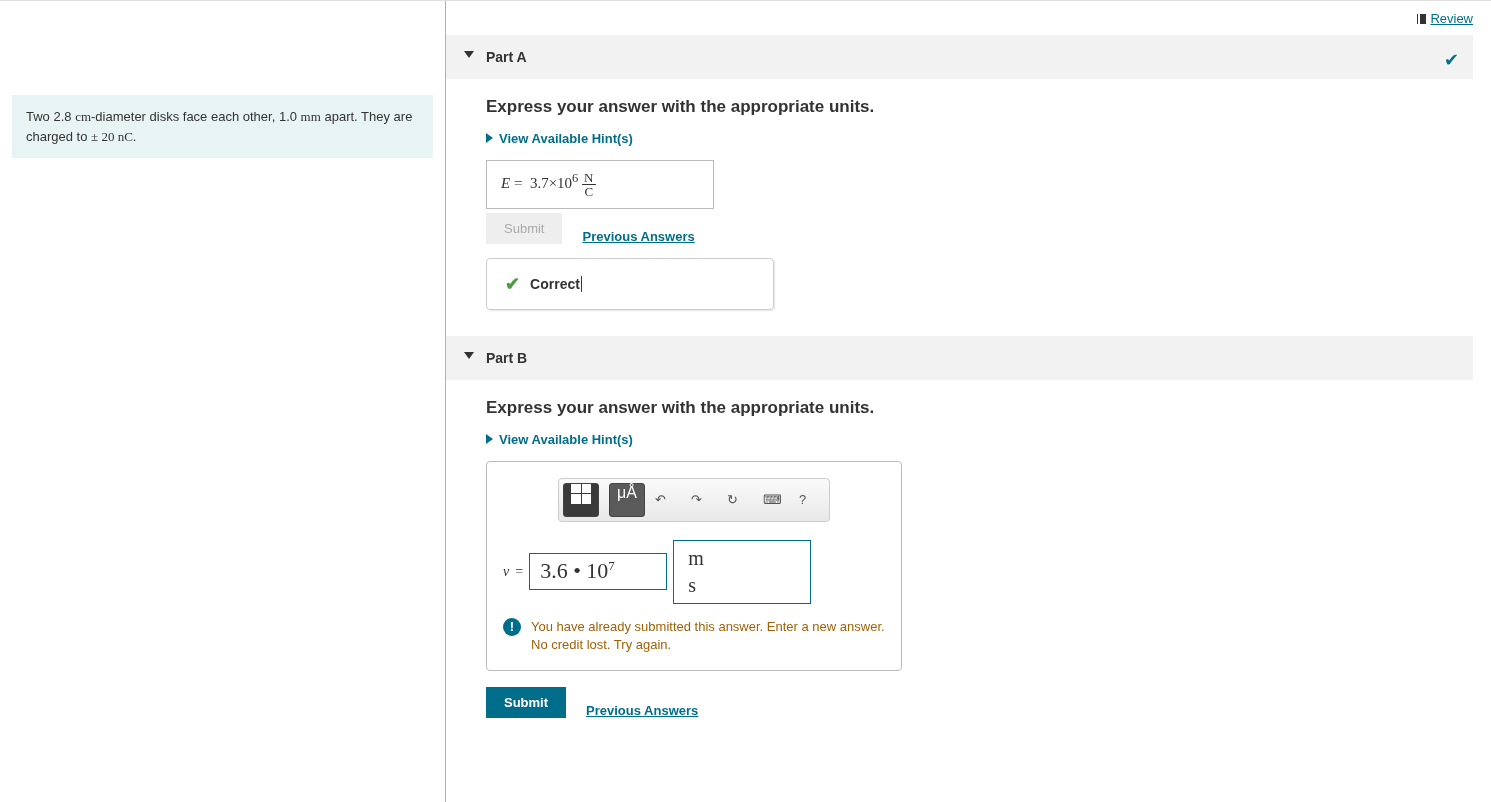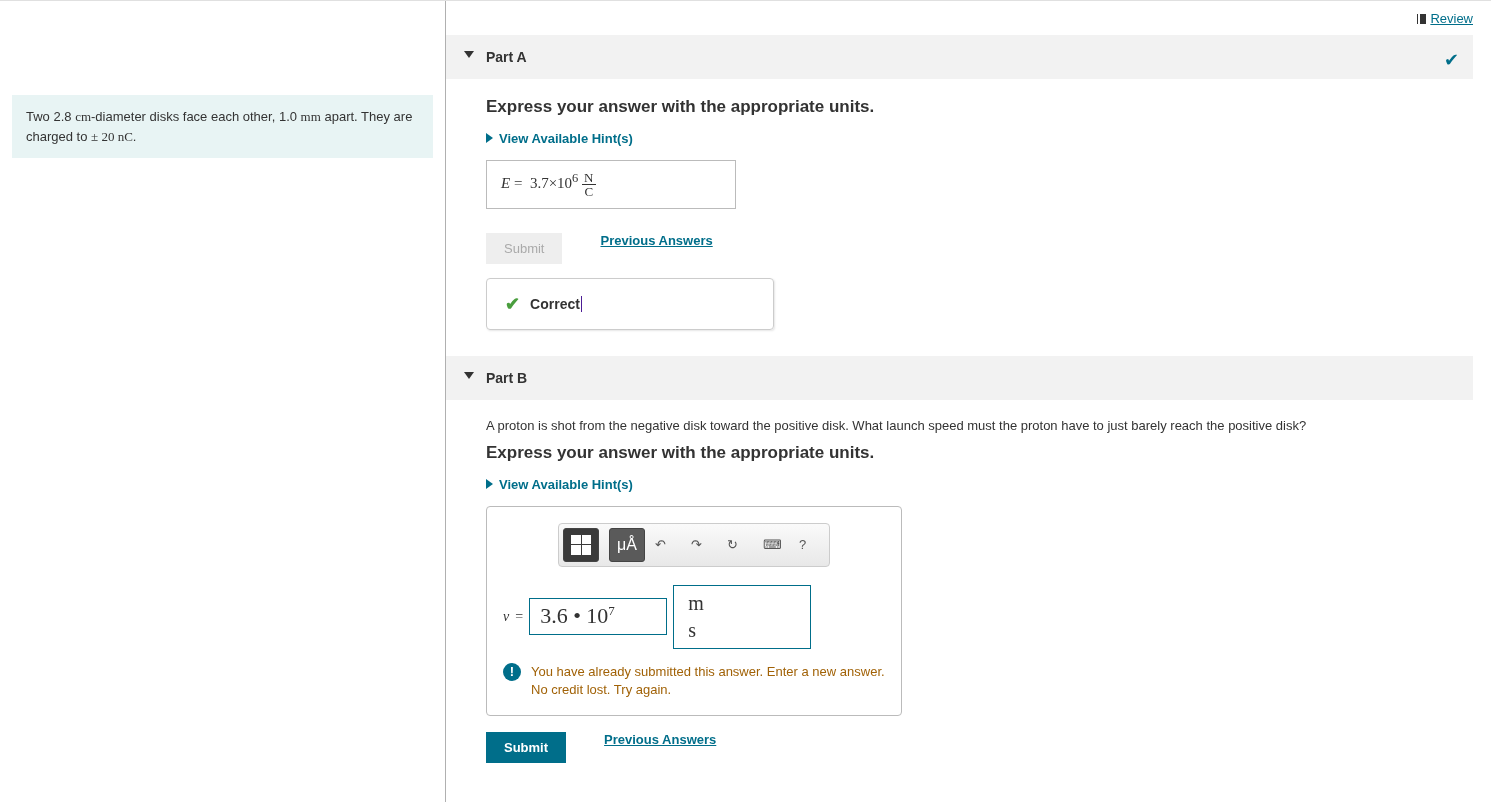--- a/index.html
+++ b/index.html
@@ -14,37 +14,37 @@
   .review-link::before { content: ""; display:inline-block; width:14px; height:10px; background:#333; box-shadow: inset 5px 0 0 #fff, inset 6px 0 0 #333, inset 8px 0 0 #fff, inset 9px 0 0 #333; }
   .part-header { background: #f2f2f2; padding: 14px 14px 14px 40px; margin-top: 8px; position: relative; }
   .part-header .title { font-weight: bold; font-size: 14px; }
   .caret-down { position: absolute; left: 18px; top: 16px; width: 0; height: 0; border-left: 5px solid transparent; border-right: 5px solid transparent; border-top: 7px solid #333; }
   .caret-right { display:inline-block; width:0; height:0; border-top:5px solid transparent; border-bottom:5px solid transparent; border-left:7px solid #006e8a; margin-right:6px; vertical-align: middle; }
   .check-top { position: absolute; right: 14px; font-size: 18px; color: #006e8a; }
   .part-body { padding: 18px 14px 18px 40px; }
   .question-text { margin-bottom: 10px; font-size: 13px; }
   .instr { font-weight: bold; margin-bottom: 14px; font-size: 17px; }
   .hints-link { color: #006e8a; font-weight: bold; font-size: 13px; cursor: pointer; display: inline-flex; align-items: center; margin-bottom: 14px; justify-content: center; }
-  .answer-box-a { border: 1px solid #bbb; padding: 10px 14px; width: 250px; margin-bottom: 24px; font-family: 'Times New Roman', serif; font-size: 15px; }
+  .answer-box-a { border: 1px solid #bbb; padding: 10px 14px; width: 228px; margin-bottom: 4px; font-family: 'Times New Roman', serif; font-size: 15px; }
   .answer-box-a .var { font-style: italic; }
   .frac { display: inline-block; text-align: center; vertical-align: middle; line-height: 1; font-size: 13px; }
   .frac .num { display:block; border-bottom: 1px solid #333; padding: 0 2px; }
   .frac .den { display:block; padding: 0 2px; }
-  .btn-row { display: flex; align-items: flex-start; gap: 18px; margin-bottom: 14px; }
+  .btn-row { display: flex; align-items: flex-end; margin-bottom: 14px; }
   .btn-submit-disabled { background: #eee; color: #aaa; border: none; padding: 8px 18px; font-size: 13px; cursor: default; }
   .btn-submit { background: #006e8a; color: #fff; border: none; padding: 8px 18px; font-size: 13px; font-weight: bold; cursor: pointer; }
   .prev-link { color: #006e8a; text-decoration: underline; font-weight: bold; font-size: 13px; cursor: pointer; margin-left: 20px; }
   .feedback-correct { border: 1px solid #ccc; border-radius: 4px; padding: 14px 18px; width: 288px; box-shadow: 1px 1px 2px rgba(0,0,0,0.1); display: flex; align-items: center; gap: 10px; }
   .check-green { color: #4a9e3e; font-size: 18px; font-weight: bold; }
   .feedback-correct .msg { font-weight: bold; font-size: 14px; }
   .cursor-bar { border-right: 1px solid #4c1d95; padding-right:1px; }
   
   .answer-widget { border: 1px solid #bbb; border-radius: 4px; width: 416px; padding: 16px; }
   .toolbar { background: linear-gradient(#fafafa,#e8e8e8); border: 1px solid #ccc; border-radius: 4px; padding: 4px; display: flex; align-items: center; gap: 10px; margin: 0 auto 18px auto; width: fit-content; }
-  .tool-btn { width: 36px; height: 34px; border: 1px solid #888; border-radius: 3px; display: flex; align-items: center; justify-content: center; font-size: 16px; cursor: pointer; }
+  .tool-btn { width: 36px; height: 34px; border: 1px solid #888; border-radius: 3px; display: flex; justify-content: center; font-size: 16px; cursor: pointer; }
   .tool-btn.dark { background: #5a5a5a; color: #fff; border-color: #444; }
   .tool-btn.active { background: #3a3a3a; }
   .tool-icon-templates { display:grid; grid-template-columns: 1fr 1fr; grid-template-rows: 1fr 1fr; gap:1px; width:20px; height:20px; }
   .tool-icon-templates span { background:#fff; }
   .tool-plain { border:none; background:transparent; color:#555; width:26px; }
   .answer-row { display: flex; align-items: center; gap: 6px; }
   .var-eq { font-family: 'Times New Roman', serif; font-style: italic; font-size: 14px; }
   .value-box { border: 1px solid #006e8a; padding: 4px 10px; font-family: 'Times New Roman', serif; font-size: 22px; min-width: 138px; }
   .value-box sup { font-size: 13px; }
   .unit-box { border: 1px solid #006e8a; padding: 6px 10px; min-width: 138px; }
@@ -96,21 +96,20 @@
         <span class="check-green">✔</span>
         <span class="msg cursor-bar">Correct</span>
       </div>
     </div>
 
     <div class="part-header">
       <span class="caret-down"></span>
       <span class="title">Part B</span>
     </div>
     <div class="part-body">
-      <div class="question-text">A proton is shot from the negative disk toward the positive disk. What launch speed must the proton have to just barely reach the positive disk?</div>
       <div class="instr">Express your answer with the appropriate units.</div>
       <div class="hints-link">
         <span class="caret-right"></span>
         <span>View Available Hint(s)</span>
       </div>
 
       <div class="answer-widget">
         <div class="toolbar">
           <div class="tool-btn dark active">
             <span class="tool-icon-templates">

